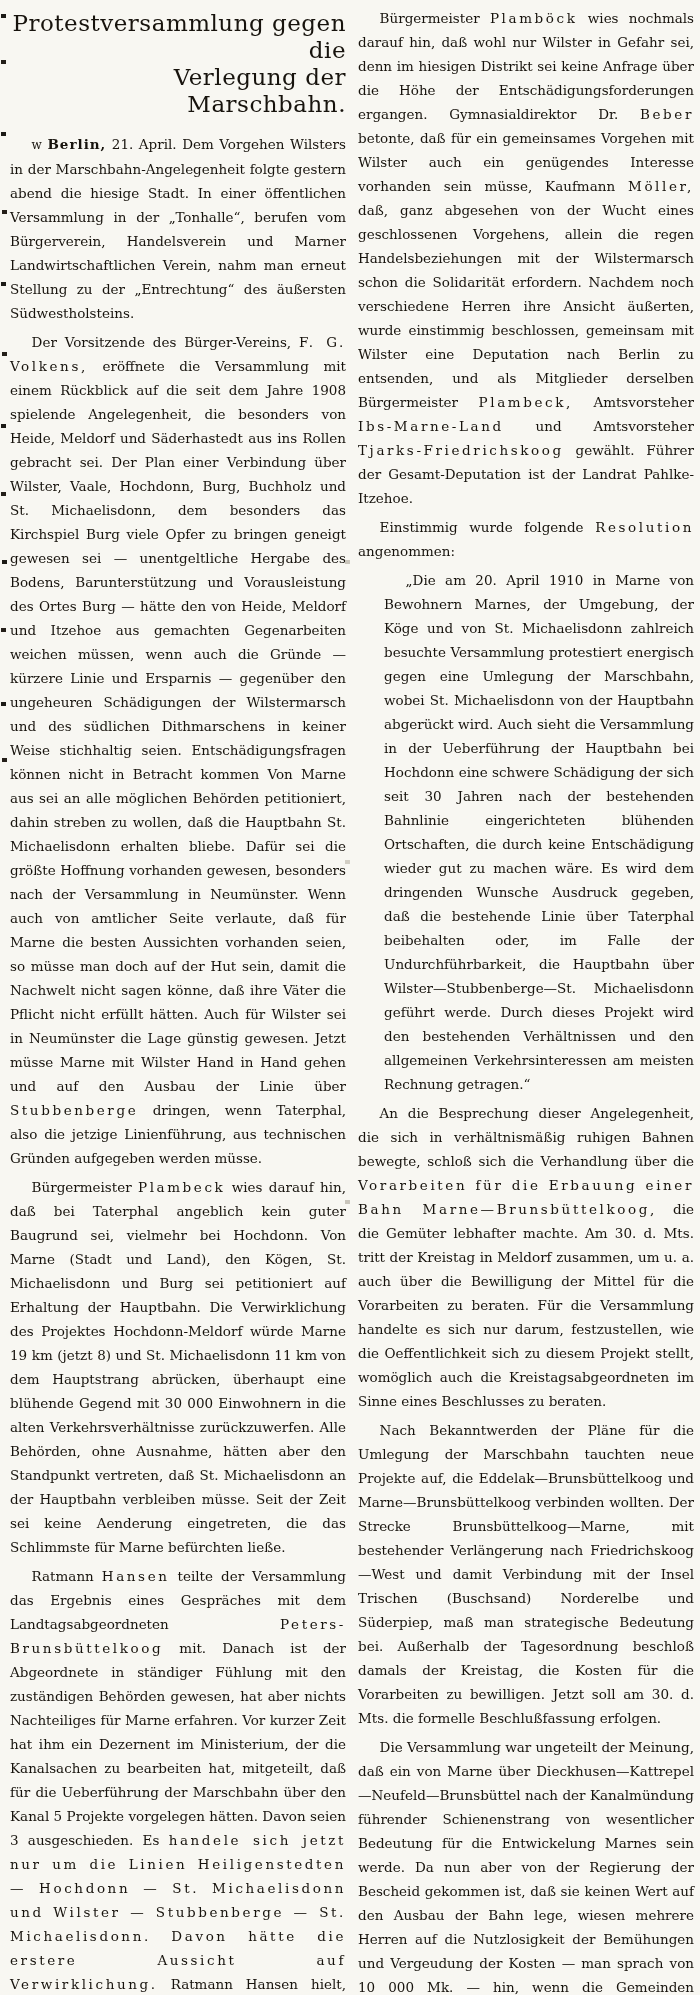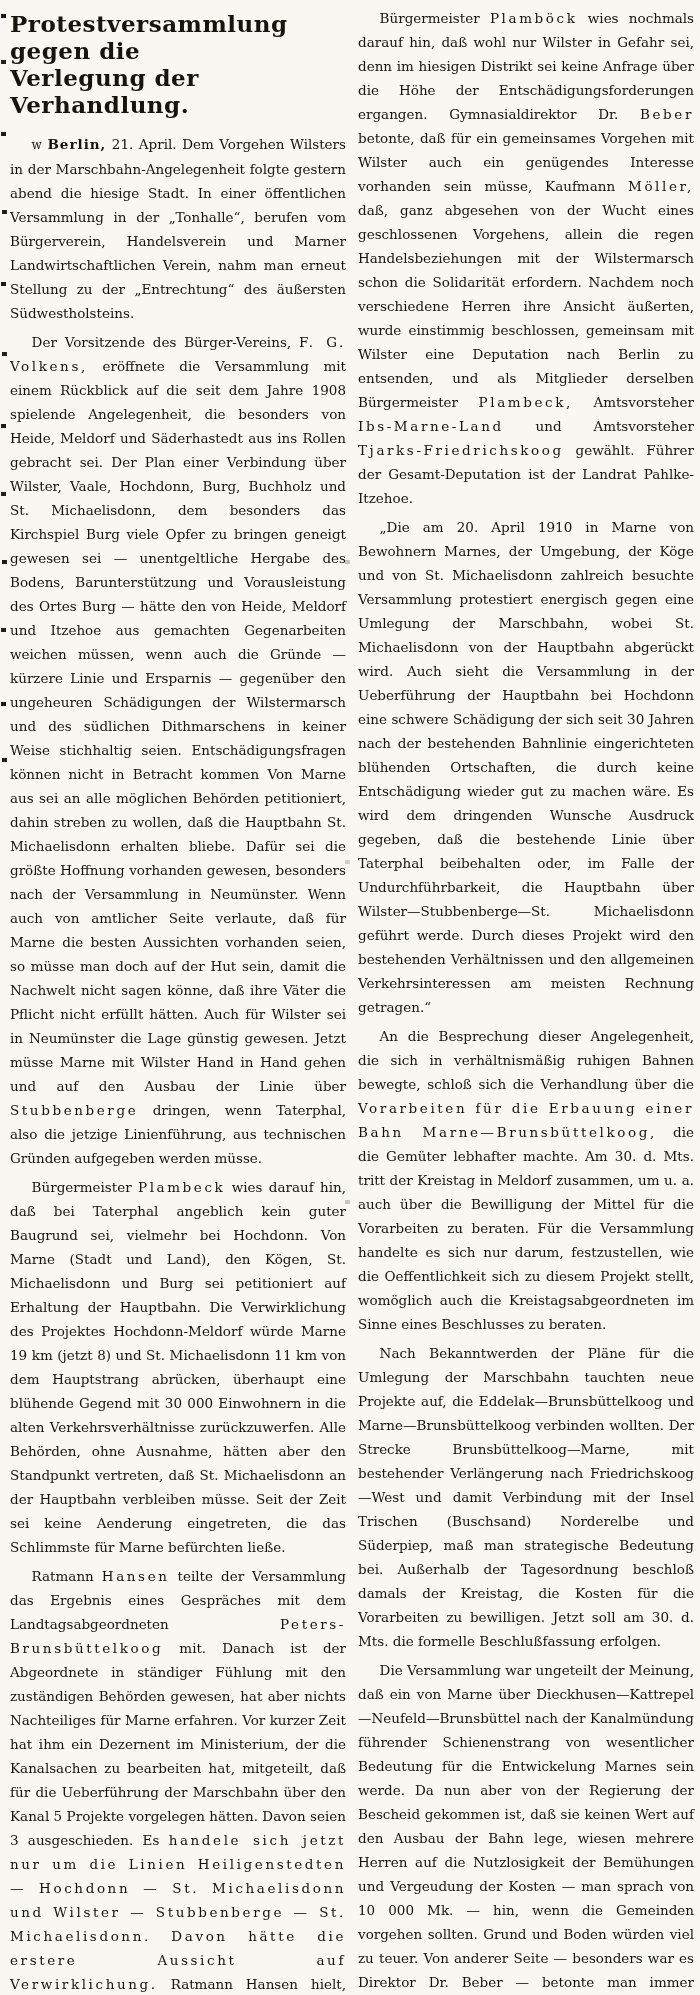--- a/index.html
+++ b/index.html
@@ -9,27 +9,27 @@
     font-family:"DejaVu Serif", serif;
     color:#17130d;
   }
   .page{
     display:flex;gap:12px;
     padding:6px 6px 0 10px;
     box-sizing:border-box;width:700px;
   }
   .col{width:336px;text-align:justify;font-size:13.5px;line-height:24px;}
   .article-title{
-    text-align:left;font-weight:bold;font-size:23px;line-height:27px;
+    text-align:right;font-weight:normal;font-size:23px;line-height:27px;
     letter-spacing:.5px;margin:4px 0 14px 0;text-indent:0;
   }
   .article-title .tline{display:block;}
   p.para{margin:0 0 5px 0;text-indent:1.6em;}
   p.para.cont{text-indent:0;}
-  p.para.quote{}
+  p.para.quote{margin-left:26px;}
   .spaced{letter-spacing:2.6px;}
   .city{font-weight:bold;letter-spacing:1px;}
   .mark{font-size:12px;}
   
   .edge-noise{
     position:absolute;left:0;top:12px;width:5px;height:4px;background:#1c1a16;
     box-shadow:0 42px 0 #23201b, -1px 96px 0 #1c1a16, 1px 170px 0 #2a2username 0 248px 0 #1c1a16;
   }
   .edge-noise, .edge-noise2{position:absolute;width:5px;height:4px;background:#1c1a16;}
   .edge-noise{left:1px;top:14px;box-shadow:0 46px 0 #241f19,0 118px 0 #1c1a16,1px 196px 0 #241f19,0 268px 0 #1c1a16,1px 338px 0 #241f19,0 410px 0 #1c1a16,0 478px 0 #241f19,1px 546px 0 #1c1a16,0 614px 0 #241f19,0 688px 0 #1c1a16,1px 744px 0 #241f19;}
@@ -40,21 +40,21 @@
 
 <div class="edge-noise"></div>
 <div class="edge-noise2"></div>
 
 <div class="page">
 
   <div class="col">
 
     <div class="article-title">
       <span class="tline">Protestversammlung gegen die</span>
-      <span class="tline">Verlegung der Verhandlung.</span>
+      <span class="tline">Verlegung der Marschbahn.</span>
     </div>
 
     <p class="para">
       <span class="mark">w</span>
       <span class="city">Berlin,</span><span> 21. April. Dem Vorgehen Wilsters in der Marschbahn-Angelegenheit folgte gestern abend die hiesige Stadt. In einer öffentlichen Versammlung in der „Tonhalle“, berufen vom Bürgerverein, Handelsverein und Marner Landwirtschaftlichen Verein, nahm man erneut Stellung zu der „Entrechtung“ des äußersten Südwestholsteins.</span>
     </p>
 
     <p class="para">
       <span>Der Vorsitzende des Bürger-Vereins, </span><span class="spaced">F. G. Volkens,</span><span> eröffnete die Versammlung mit einem Rückblick auf die seit dem Jahre 1908 spielende Angelegenheit, die besonders von Heide, Meldorf und Säderhastedt aus ins Rollen gebracht sei. Der Plan einer Verbindung über Wilster, Vaale, Hochdonn, Burg, Buchholz und St. Michaelisdonn, dem besonders das Kirchspiel Burg viele Opfer zu bringen geneigt gewesen sei — unentgeltliche Hergabe des Bodens, Barunterstützung und Vorausleistung des Ortes Burg — hätte den von Heide, Meldorf und Itzehoe aus gemachten Gegenarbeiten weichen müssen, wenn auch die Gründe — kürzere Linie und Ersparnis — gegenüber den ungeheuren Schädigungen der Wilstermarsch und des südlichen Dithmarschens in keiner Weise stichhaltig seien. Entschädigungsfragen können nicht in Betracht kommen Von Marne aus sei an alle möglichen Behörden petitioniert, dahin streben zu wollen, daß die Hauptbahn St. Michaelisdonn erhalten bliebe. Dafür sei die größte Hoffnung vorhanden gewesen, besonders nach der Versammlung in Neumünster. Wenn auch von amtlicher Seite verlaute, daß für Marne die besten Aussichten vorhanden seien, so müsse man doch auf der Hut sein, damit die Nachwelt nicht sagen könne, daß ihre Väter die Pflicht nicht erfüllt hätten. Auch für Wilster sei in Neumünster die Lage günstig gewesen. Jetzt müsse Marne mit Wilster Hand in Hand gehen und auf den Ausbau der Linie über </span><span class="spaced">Stubbenberge</span><span> dringen, wenn Taterphal, also die jetzige Linienführung, aus technischen Gründen aufgegeben werden müsse.</span>
     </p>
@@ -69,20 +69,23 @@
 
   </div>
 
   <div class="col">
 
 
     <p class="para">
       <span>Bürgermeister </span><span class="spaced">Plamböck</span><span> wies nochmals darauf hin, daß wohl nur Wilster in Gefahr sei, denn im hiesigen Distrikt sei keine Anfrage über die Höhe der Entschädigungsforderungen ergangen. Gymnasialdirektor Dr. </span><span class="spaced">Beber</span><span> betonte, daß für ein gemeinsames Vorgehen mit Wilster auch ein genügendes Interesse vorhanden sein müsse, Kaufmann </span><span class="spaced">Möller,</span><span> daß, ganz abgesehen von der Wucht eines geschlossenen Vorgehens, allein die regen Handelsbeziehungen mit der Wilstermarsch schon die Solidarität erfordern. Nachdem noch verschiedene Herren ihre Ansicht äußerten, wurde einstimmig beschlossen, gemeinsam mit Wilster eine Deputation nach Berlin zu entsenden, und als Mitglieder derselben Bürgermeister </span><span class="spaced">Plambeck,</span><span> Amtsvorsteher </span><span class="spaced">Ibs-Marne-Land</span><span> und Amtsvorsteher </span><span class="spaced">Tjarks-Friedrichskoog</span><span> gewählt. Führer der Gesamt-Deputation ist der Landrat Pahlke-Itzehoe.</span>
     </p>
 
+    <p class="para">
+      <span>Einstimmig wurde folgende </span><span class="spaced">Resolution</span><span> angenommen:</span>
+    </p>
 
     <p class="para quote">
       <span>„Die am 20. April 1910 in Marne von Bewohnern Marnes, der Umgebung, der Köge und von St. Michaelisdonn zahlreich besuchte Versammlung protestiert energisch gegen eine Umlegung der Marschbahn, wobei St. Michaelisdonn von der Hauptbahn abgerückt wird. Auch sieht die Versammlung in der Ueberführung der Hauptbahn bei Hochdonn eine schwere Schädigung der sich seit 30 Jahren nach der bestehenden Bahnlinie eingerichteten blühenden Ortschaften, die durch keine Entschädigung wieder gut zu machen wäre. Es wird dem dringenden Wunsche Ausdruck gegeben, daß die bestehende Linie über Taterphal beibehalten oder, im Falle der Undurchführbarkeit, die Hauptbahn über Wilster—Stubbenberge—St. Michaelisdonn geführt werde. Durch dieses Projekt wird den bestehenden Verhältnissen und den allgemeinen Verkehrsinteressen am meisten Rechnung getragen.“</span>
     </p>
 
     <p class="para">
       <span>An die Besprechung dieser Angelegenheit, die sich in verhältnismäßig ruhigen Bahnen bewegte, schloß sich die Verhandlung über die </span><span class="spaced">Vorarbeiten für die Erbauung einer Bahn Marne—Brunsbüttelkoog,</span><span> die die Gemüter lebhafter machte. Am 30. d. Mts. tritt der Kreistag in Meldorf zusammen, um u. a. auch über die Bewilligung der Mittel für die Vorarbeiten zu beraten. Für die Versammlung handelte es sich nur darum, festzustellen, wie die Oeffentlichkeit sich zu diesem Projekt stellt, womöglich auch die Kreistagsabgeordneten im Sinne eines Beschlusses zu beraten.</span>
     </p>
 
     <p class="para">

